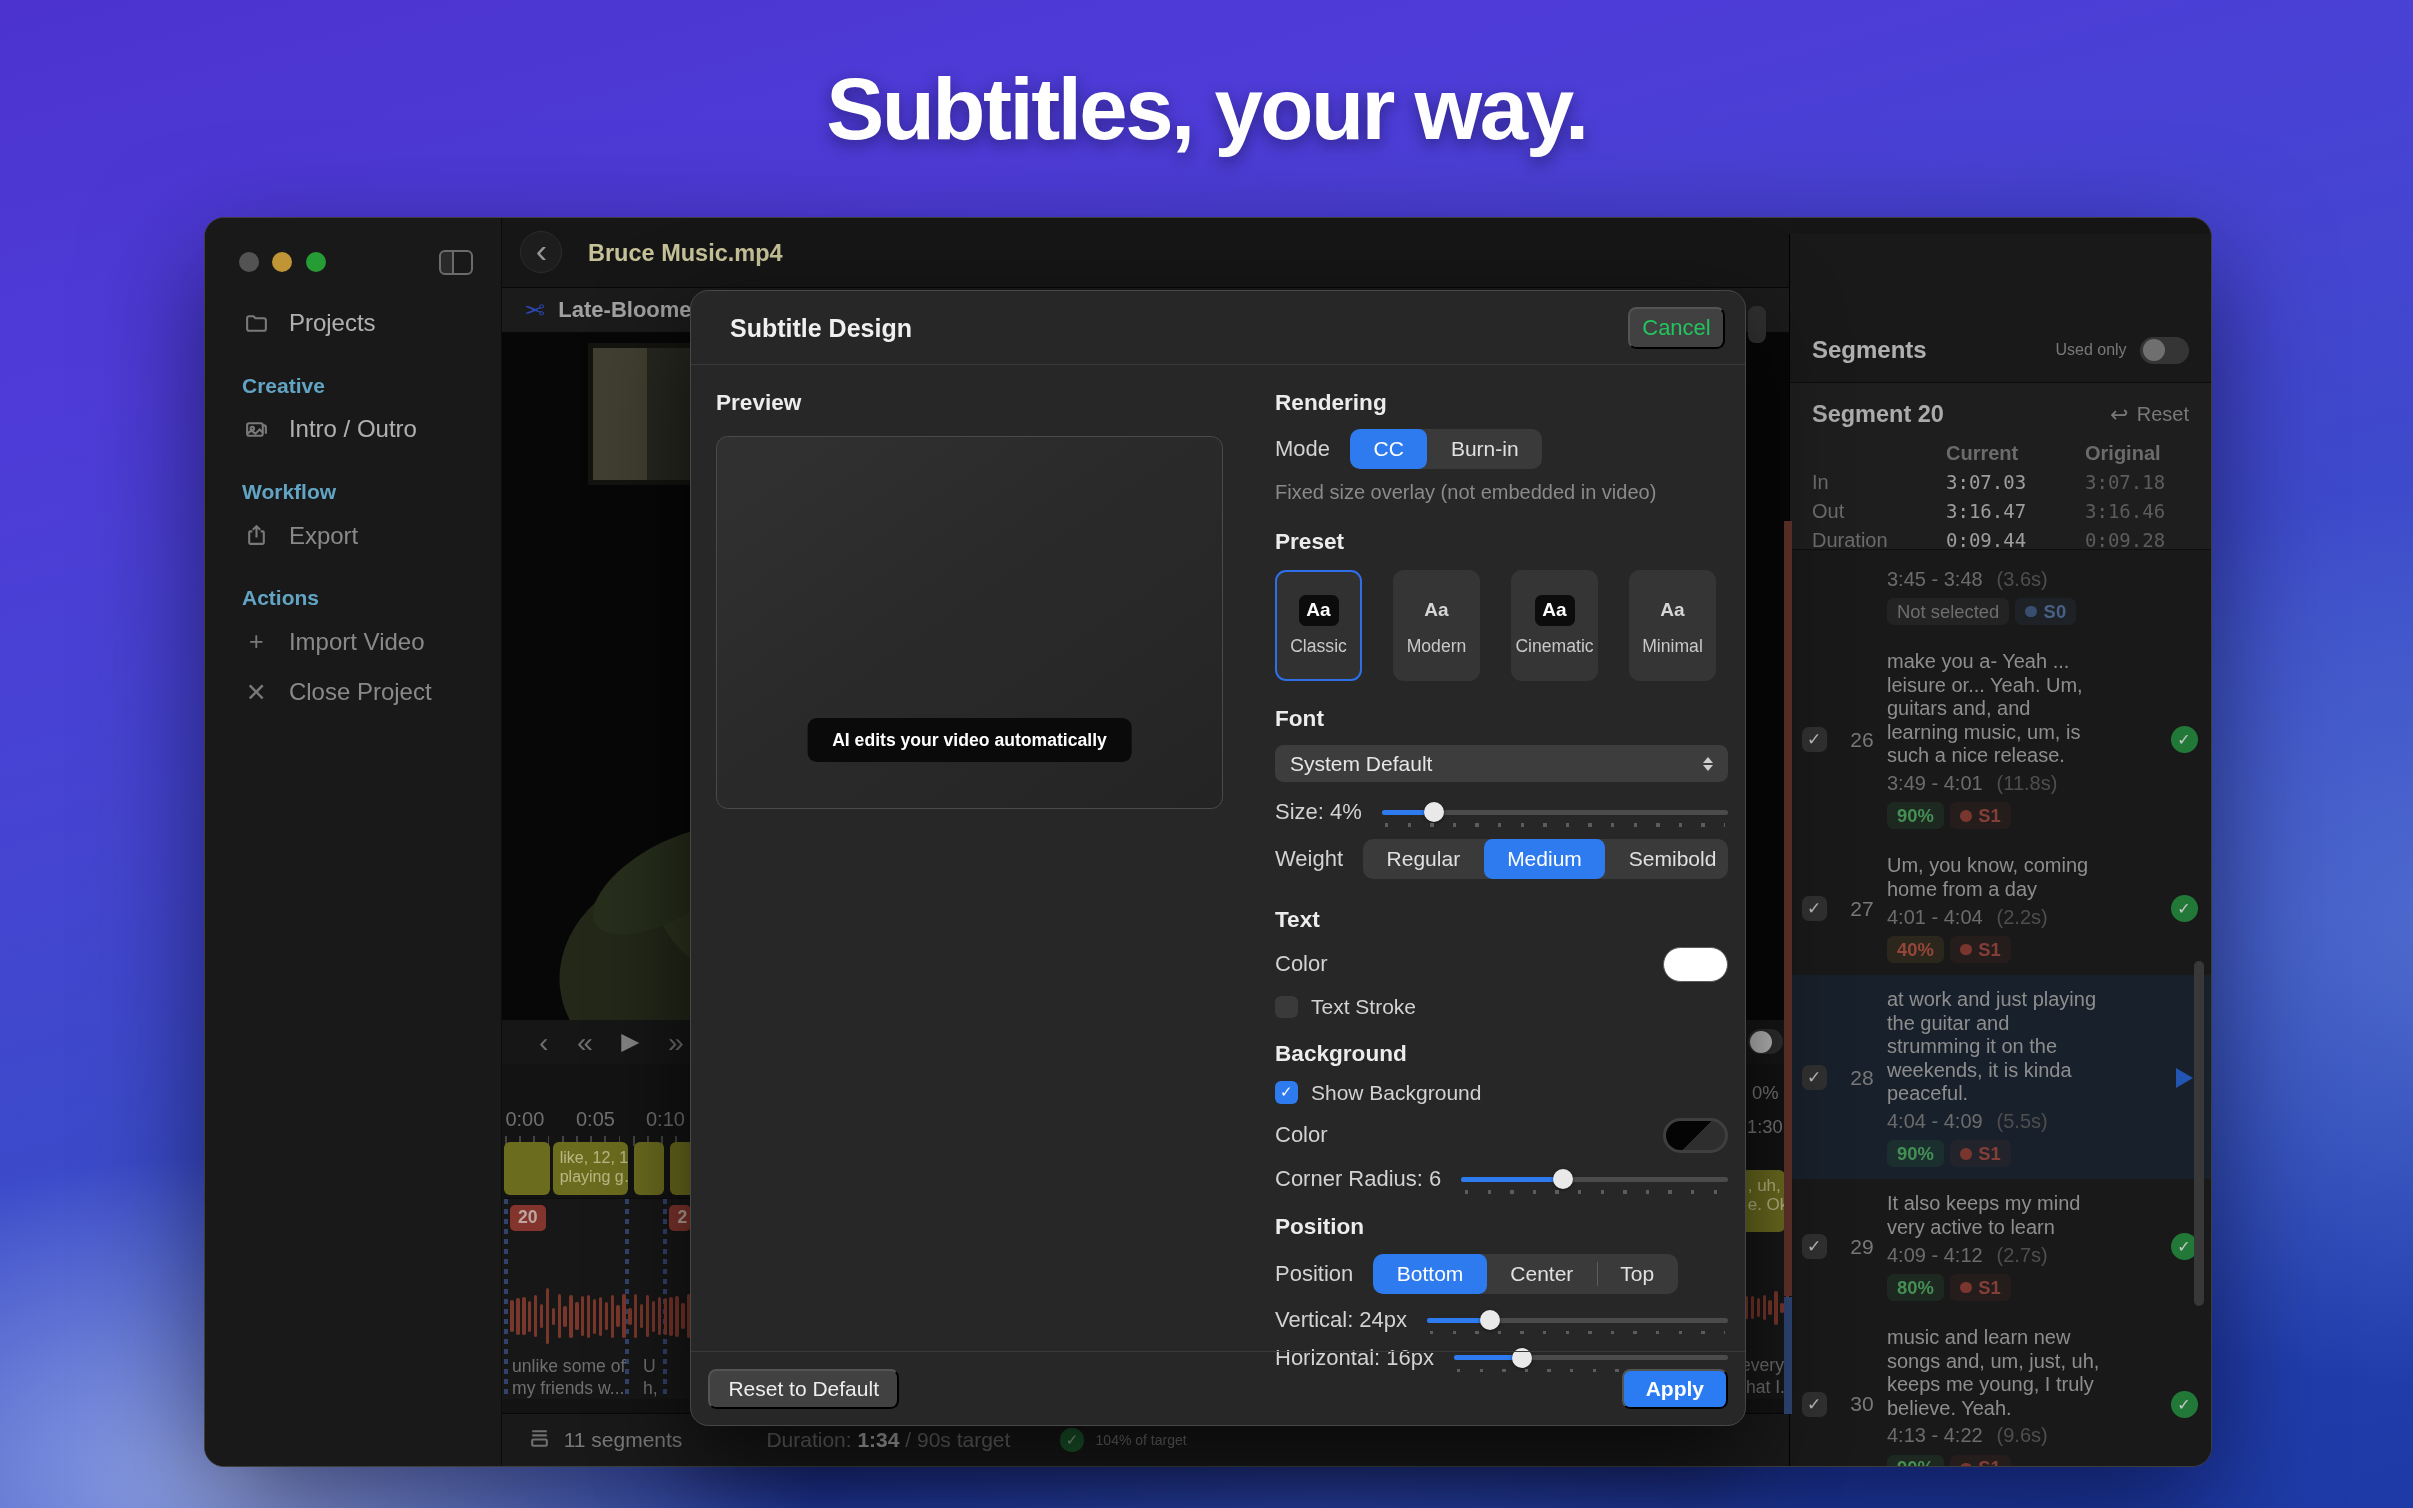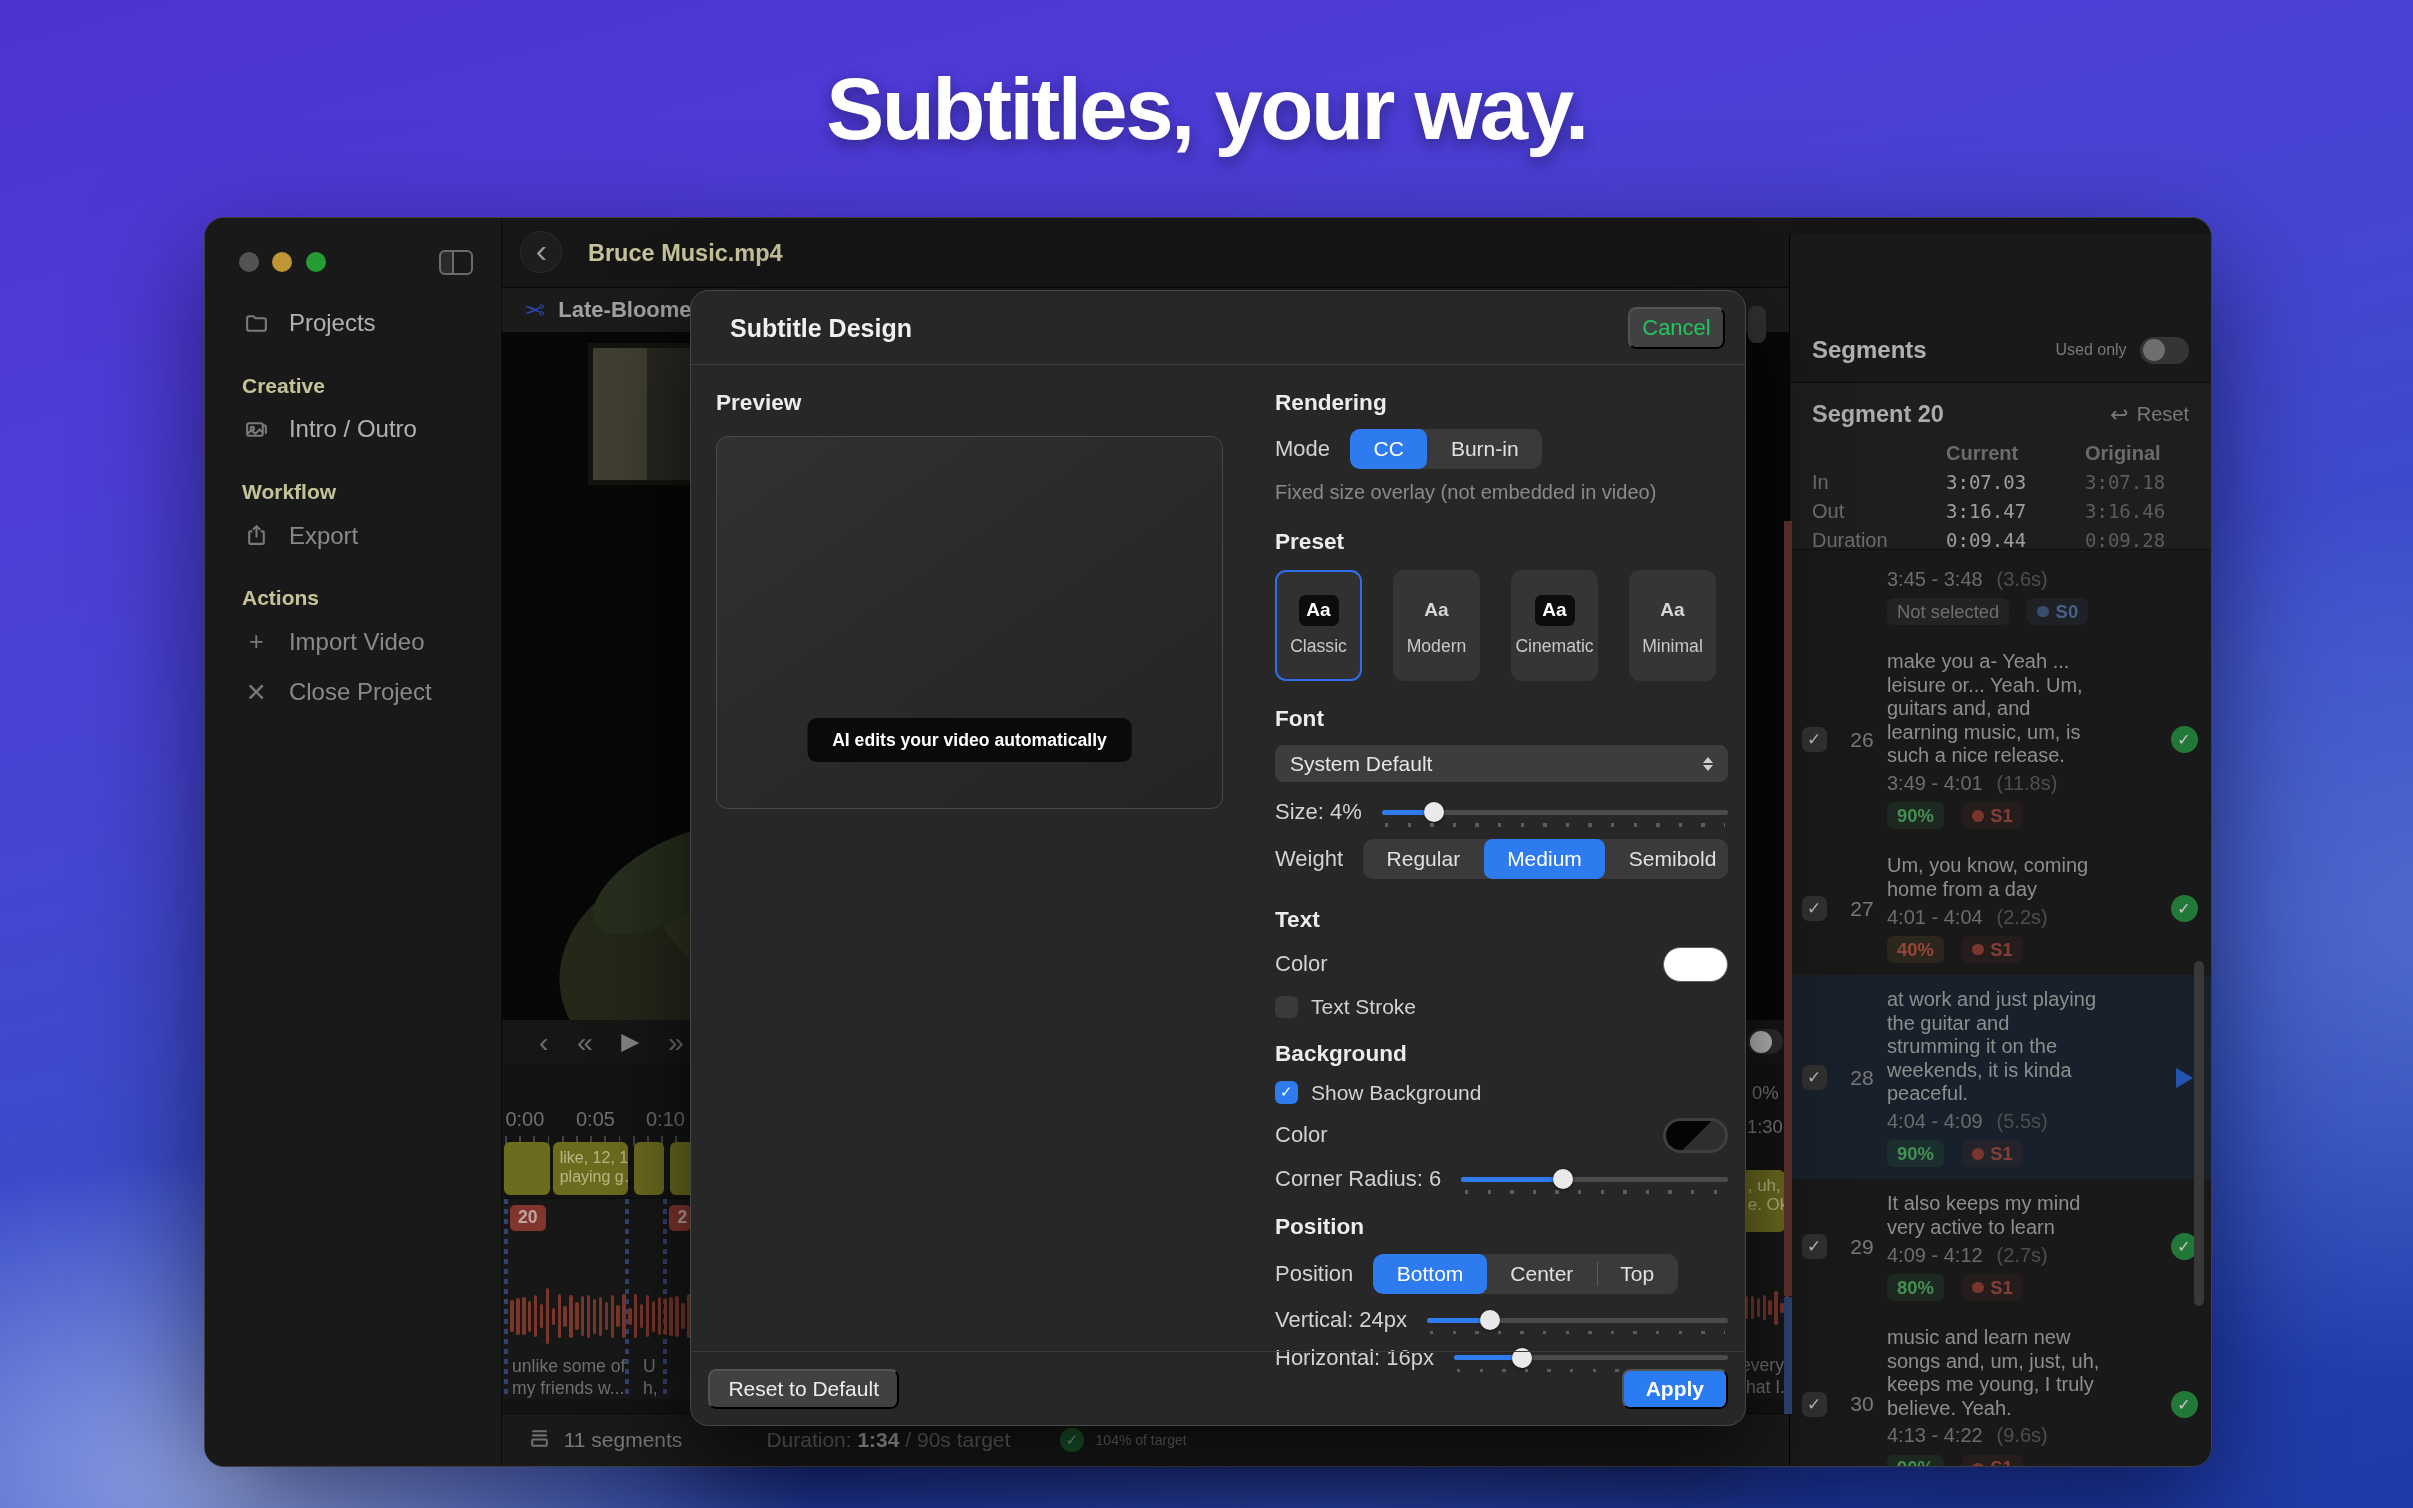--- a/index.html
+++ b/index.html
@@ -27,21 +27,21 @@
   
   .sidebar { position:absolute; left:0; top:0; bottom:0; width:297px; background:#212121; border-right:0.8px solid #101010; }
   .traffic { position:absolute; top:34px; left:34px; display:flex; gap:13.4px; }
   .traffic span { width:20px; height:20px; border-radius:50%; display:block; }
   .tl-close { background:#6b6b6b; } .tl-min { background:#f5bf45; } .tl-zoom { background:#31c845; }
   .sb-toggle { position:absolute; top:32px; right:28.5px; width:34px; height:25px; border:2.1px solid #8a8a8a; border-radius:5.9px; }
   .sb-toggle::before { content:""; position:absolute; left:0; top:0; bottom:0; width:11px; border-right:2.1px solid #8a8a8a; background:#8a8a8a33; }
   .sb-list { position:absolute; top:80px; left:0; right:0; }
   .sb-item { display:flex; align-items:center; gap:18.4px; padding:11px 0 11px 37px; font-size:24px; color:#e2e2e2; font-weight:500; }
   .sb-item.dim { color:#b0b0b0; font-weight:400; }
-  .sb-section { padding:25px 0 6.7px 37px; font-size:21px; color:#fef9c3; font-weight:600; }
+  .sb-section { padding:25px 0 6.7px 37px; font-size:21px; color:#7dd3fc; font-weight:600; }
   .sb-icon { width:28.5px; height:28.5px; flex:0 0 28.5px; display:flex; align-items:center; justify-content:center; color:#9c9c9c; }
   .sb-icon svg { width:25px; height:25px; stroke:#9c9c9c; stroke-width:2; fill:none; }
   .sb-glyph { font-size:25px; color:#9c9c9c; }
   
   .main { position:absolute; left:297px; top:0; bottom:0; width:1289px; background:#161616; }
   .topbar { position:absolute; left:0; right:0; top:0; height:70px; background:#1d1d1d; border-bottom:0.8px solid #0b0b0b; }
   .back-btn { position:absolute; left:18.4px; top:13.4px; width:42px; height:42px; border-radius:50%; background:#262626; border:0.8px solid #383838; color:#c2c2c2; font-size:34px; line-height:37px; text-align:center; }
   .file-title { position:absolute; left:86px; top:22px; font-size:23.5px; font-weight:600; color:#fef9c3; }
   .tabbar { position:absolute; left:0; right:0; top:70px; height:45px; background:#232323; border-bottom:0.8px solid #0c0c0c; display:flex; align-items:center; padding-left:22px; gap:13.4px; }
   .scissors { font-size:25px; color:#3a5ce2; transform:scaleX(-1); display:inline-block; }
@@ -105,21 +105,21 @@
   .dc-org { color:#767676; font-family:"DejaVu Sans Mono", monospace; font-size:19px; }
   .seg-rows { position:absolute; top:316px; left:0; right:0; bottom:0; overflow:hidden; }
   .seg-row { display:grid; grid-template-columns:47px 50px 1fr 54px; padding:13.4px 0 11.7px 0; align-items:center; }
   .seg-row.selected { background:#1f2a38; }
   .seg-row.partial { display:block; padding-left:97px; background:transparent; }
   .row-check { width:25px; height:25px; margin-left:11.7px; background:#3e3e3e; border-radius:6.7px; color:#e8e8e8; font-size:17px; text-align:center; line-height:25px; align-self:center; }
   .row-num { font-size:21px; color:#9a9a9a; text-align:center; }
   .row-lines p { font-size:20px; line-height:23.5px; color:#b5b5b5; }
   .row-time { margin-top:4.2px; font-size:20px; color:#8a8a8a; }
   .row-time .dur { color:#646464; margin-left:8.4px; }
-  .row-chips { margin-top:7.5px; display:flex; gap:18px; }
+  .row-chips { margin-top:7.5px; display:flex; gap:6px; }
   .chip { font-size:18.4px; font-weight:700; padding:2.5px 10px; border-radius:6.7px; display:flex; align-items:center; gap:6.7px; }
   .chip .dot { width:11.7px; height:11.7px; border-radius:50%; display:inline-block; }
   .chip-good { color:#58b96c; background:rgba(66,160,90,0.16); }
   .chip-warn { color:#c05a48; background:rgba(164,130,52,0.18); }
   .chip-s1 { color:#a85048; background:rgba(150,80,60,0.13); } .chip-s1 .dot { background:#9c463c; }
   .chip-s0 { color:#5d7cab; background:rgba(80,110,160,0.14); } .chip-s0 .dot { background:#49648e; }
   .chip-muted { color:#8d8d8d; background:#2d2d2d; font-weight:500; }
   .row-status { display:flex; justify-content:center; }
   .st-check-circle { width:27px; height:27px; border-radius:50%; background:#2c9c47; color:#fff; font-size:16px; line-height:27px; text-align:center; }
   .st-play-tri { width:0; height:0; border-left:17px solid #2e6de4; border-top:10px solid transparent; border-bottom:10px solid transparent; }

